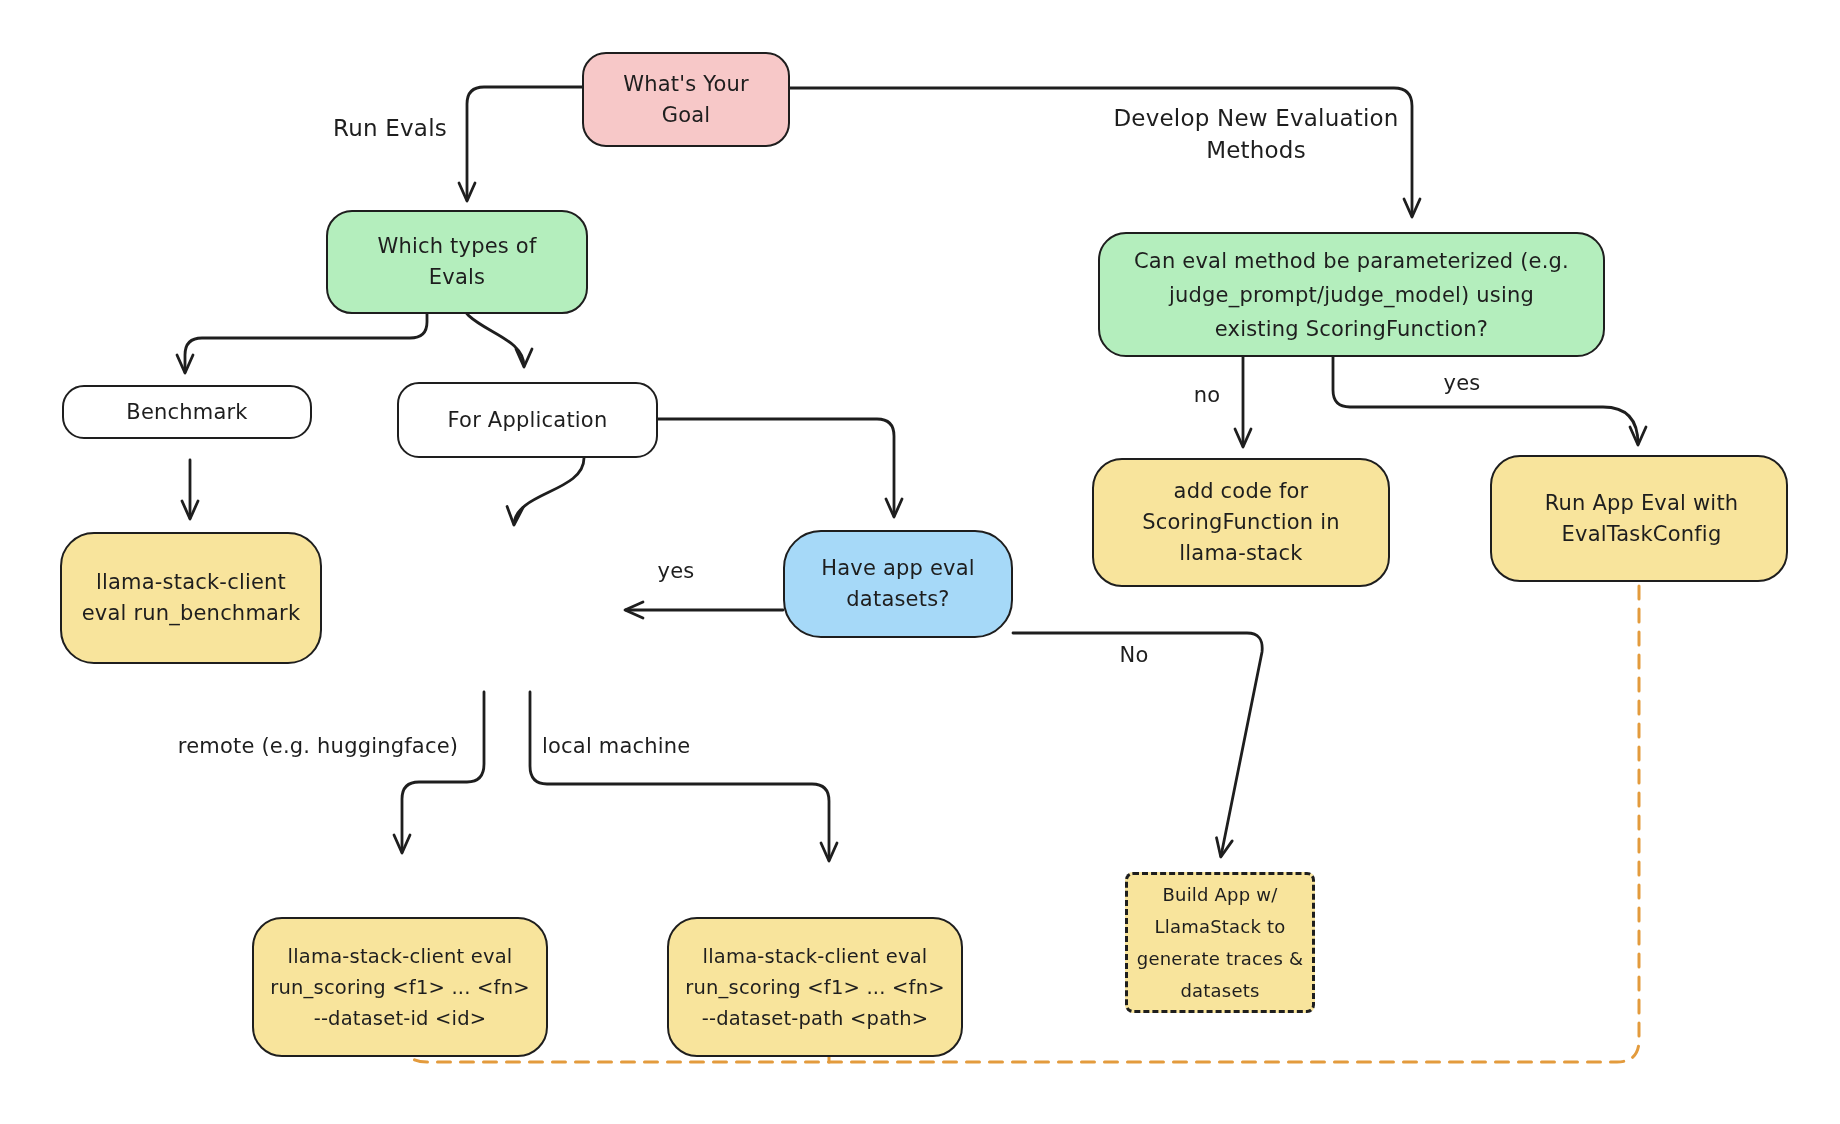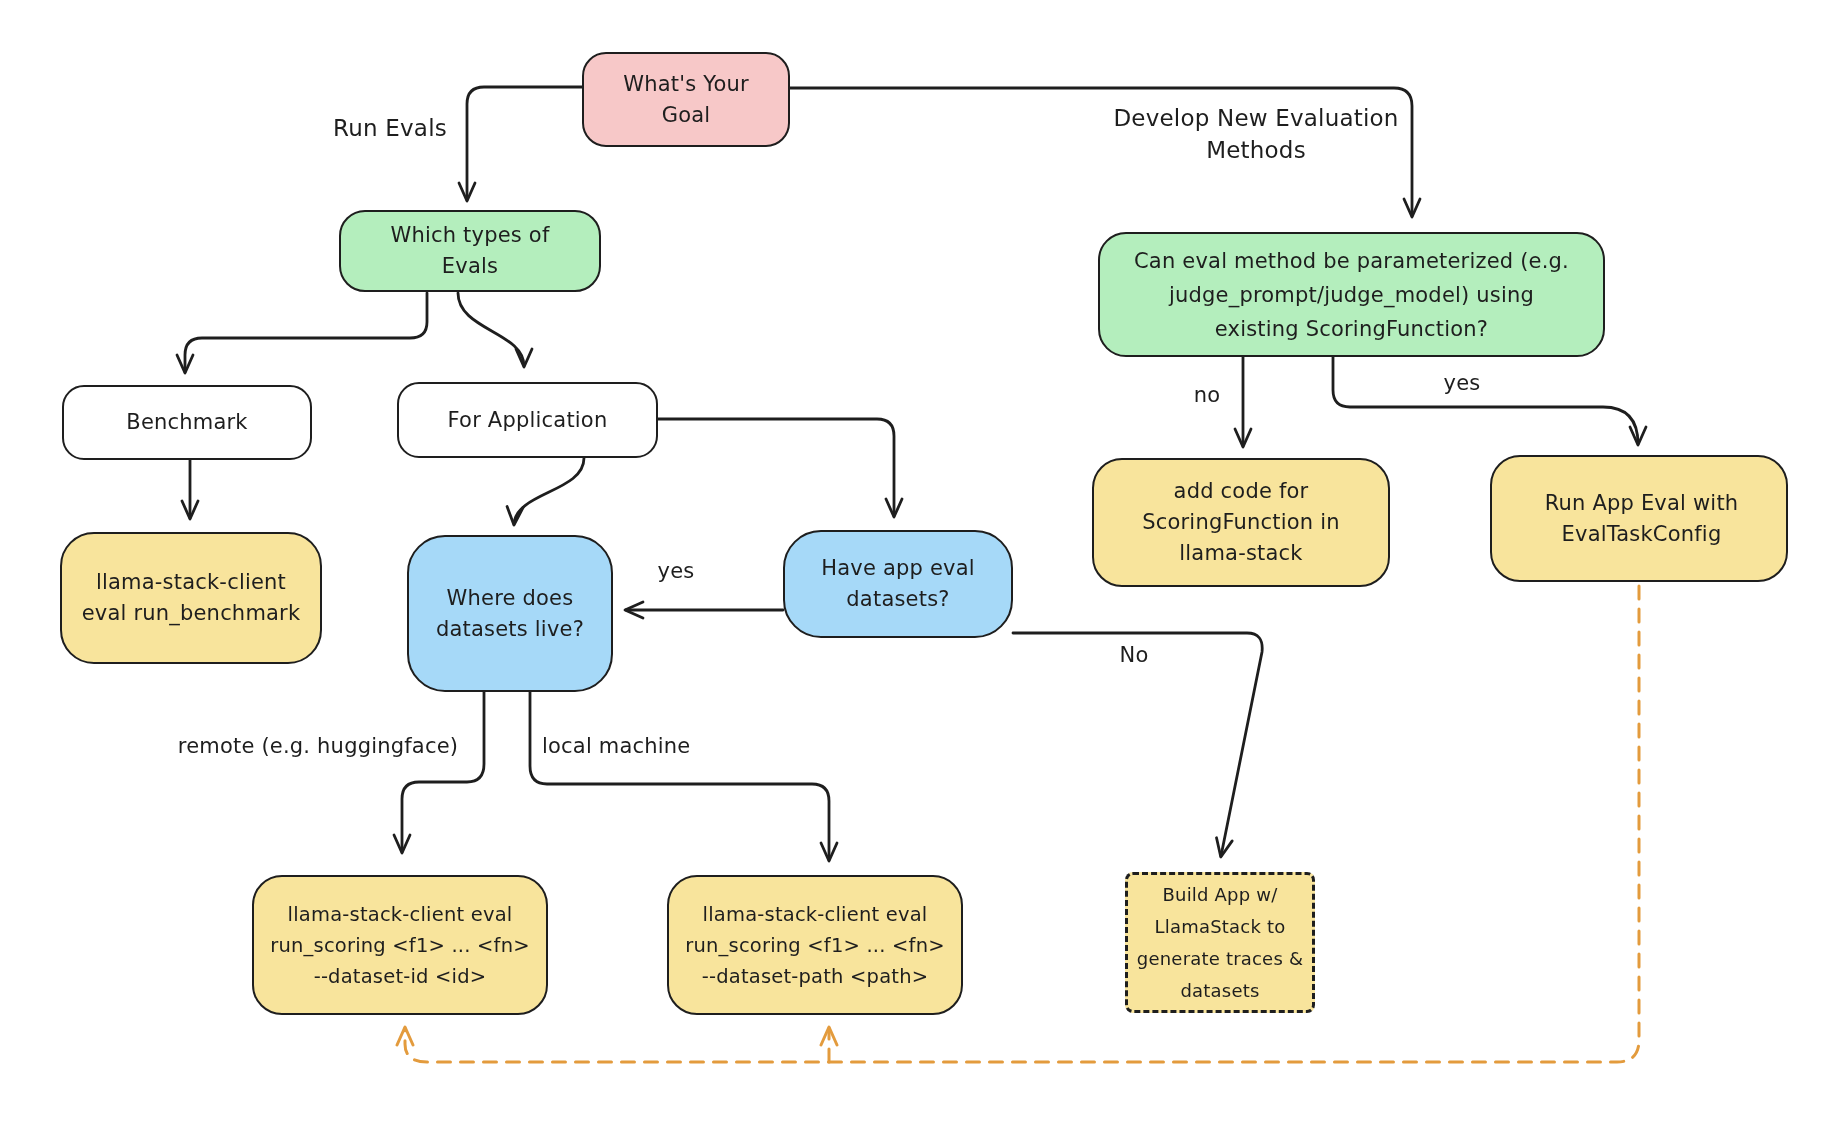--- a/index.html
+++ b/index.html
@@ -22,21 +22,21 @@
     letter-spacing:.2px;
     box-sizing:border-box;
     padding:2px 6px;
   }
   .pink{background:#f7c8c8;}
   .green{background:#b4eebd;}
   .blue{background:#a6d9f8;}
   .yellow{background:#f8e49c;}
   .white{background:#ffffff;}
   .dashed{border-style:dashed;border-width:3px;}
-  .cmd{font-size:19.5px;line-height:31px;}
+  .cmd{font-size:19.5px;line-height:31px;margin-top:42px;}
   .small{font-size:18px;line-height:32px;padding:2px 2px;}
   .wide{line-height:34px;}
   .elabel{
     position:absolute;z-index:2;
     text-align:center;
     white-space:pre-line;
     font-size:21px;line-height:31px;
     letter-spacing:.2px;
   }
   .bigl{font-size:23px;line-height:32px;}
@@ -74,32 +74,30 @@
 
     <g fill="none" stroke="#e39b3d" stroke-width="3" stroke-linecap="round">
       <path stroke-dasharray="13 10" d="M 1639 586 L 1639 1040 Q 1639 1062 1617 1062 L 427 1062 Q 405 1062 405 1044 L 405 1028" marker-end="url(#aho)"></path>
       <path stroke-dasharray="13 10" d="M 829 1062 L 829 1028" marker-end="url(#aho)"></path>
     </g>
   </svg>
 
   <div class="node pink" style="left:582px;top:52px;width:208px;height:95px;border-radius:24px;">What's Your
 Goal</div>
 
-  <div class="node green" style="left:339px;top:210px;width:262px;height:82px;border-radius:26px;">Which types of
+  <div class="node green" style="left:326px;top:210px;width:262px;height:104px;border-radius:26px;">Which types of
 Evals</div>
 
-  <div class="node white" style="left:62px;top:385px;width:250px;height:75px;border-radius:22px;">Benchmark</div>
+  <div class="node white" style="left:62px;top:385px;width:250px;height:54px;border-radius:22px;">Benchmark</div>
 
   <div class="node white" style="left:397px;top:382px;width:261px;height:76px;border-radius:22px;">For Application</div>
 
   <div class="node yellow" style="left:60px;top:532px;width:262px;height:132px;border-radius:34px;">llama-stack-client
 eval run_benchmark</div>
 
-  <div class="node blue" style="left:407px;top:535px;width:206px;height:157px;border-radius:38px;">Where does
-datasets live?</div>
 
   <div class="node blue" style="left:783px;top:530px;width:230px;height:108px;border-radius:38px;">Have app eval
 datasets?</div>
 
   <div class="node yellow cmd" style="left:252px;top:875px;width:296px;height:140px;border-radius:30px;">llama-stack-client eval
 run_scoring &lt;f1&gt; ... &lt;fn&gt;
 --dataset-id &lt;id&gt;</div>
 
   <div class="node yellow cmd" style="left:667px;top:875px;width:296px;height:140px;border-radius:30px;">llama-stack-client eval
 run_scoring &lt;f1&gt; ... &lt;fn&gt;

